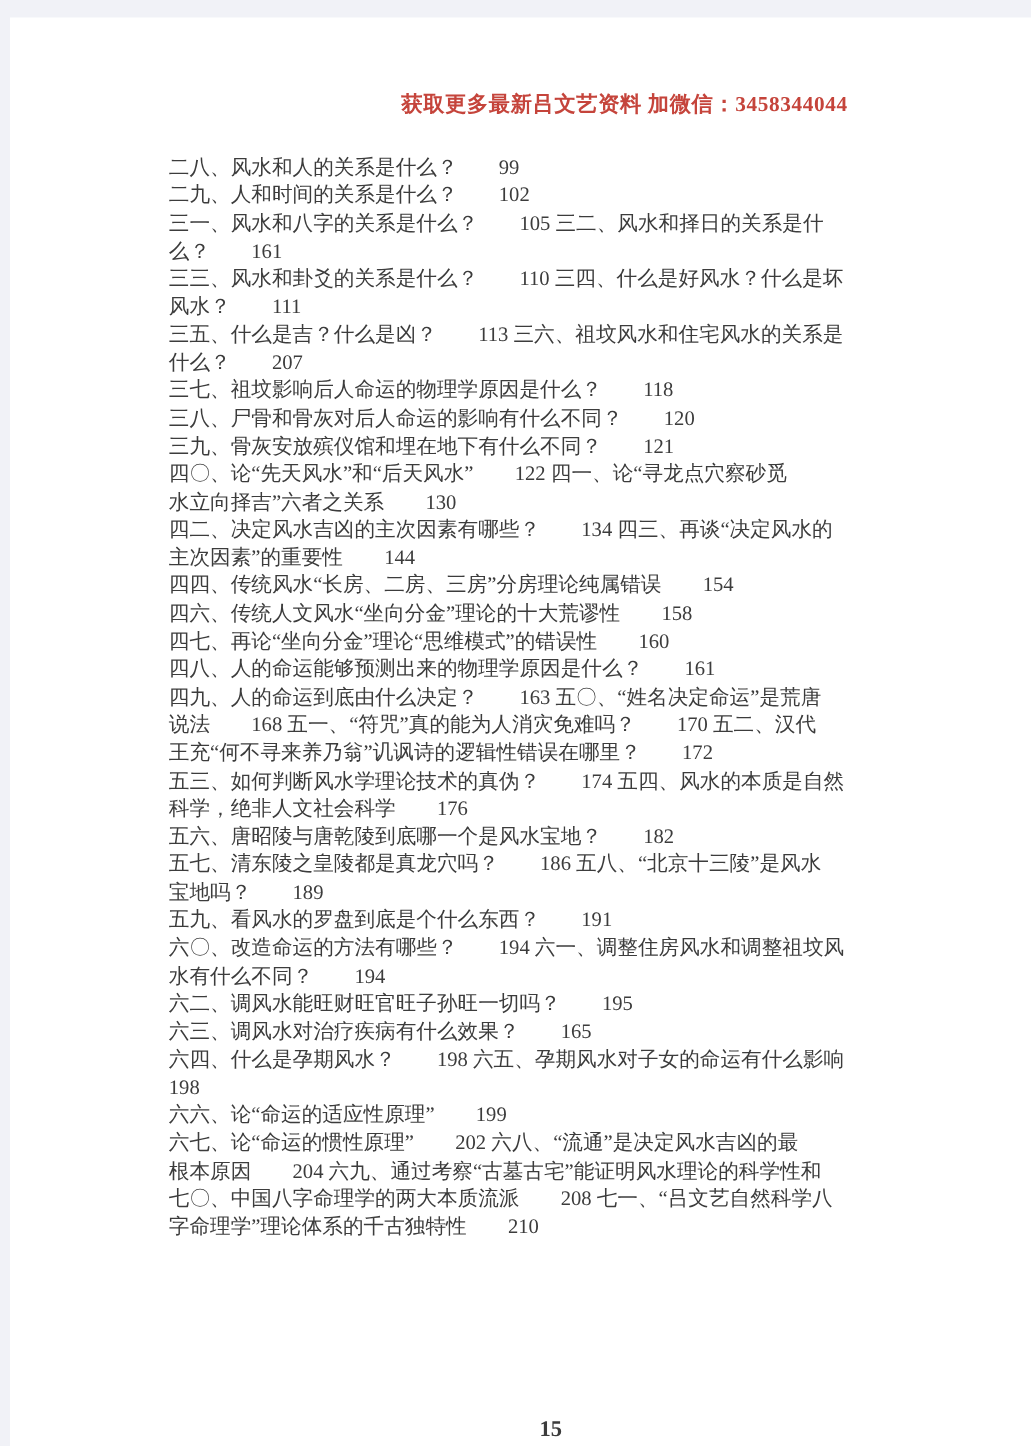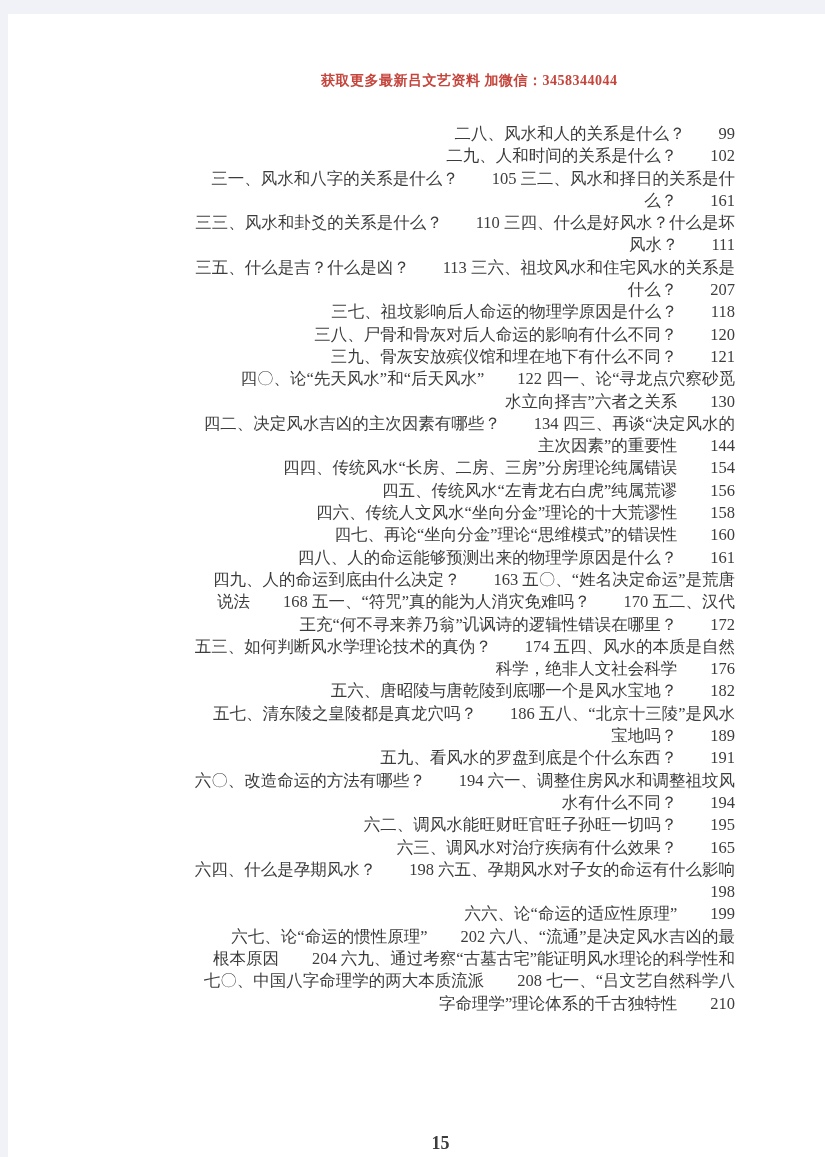--- a/index.html
+++ b/index.html
@@ -16,40 +16,39 @@
     left: 8px;
     top: 14px;
     width: 817px;
     height: 1143px;
     background: var(--page_bg, #ffffff);
   }
   .promo-header {
     position: absolute;
     top: 58px;
     left: 313px;
-    font-size: 14px;
+    font-size: 17px;
     font-weight: bold;
     color: var(--header_red, #c5443b);
     white-space: pre;
     letter-spacing: 0.5px;
   }
   .toc {
     position: absolute;
     left: 127px;
     top: 109px;
     width: 600px;
     color: var(--text, #3c3c3c);
     font-size: 16.5px;
     line-height: 22.3px;
   }
   .toc-line {
     white-space: pre;
     height: 22.3px;
     overflow: visible;
-    text-align: right;
   }
   .page-footer {
     position: absolute;
     top: 1119px;
     left: 0;
     width: 100%;
     padding-left: 48px;
     box-sizing: border-box;
     text-align: center;
     font-size: 18px;
@@ -75,21 +74,20 @@
       <div class="toc-line">三五、什么是吉？什么是凶？　　113 三六、祖坟风水和住宅风水的关系是</div>
       <div class="toc-line">什么？　　207</div>
       <div class="toc-line">三七、祖坟影响后人命运的物理学原因是什么？　　118</div>
       <div class="toc-line">三八、尸骨和骨灰对后人命运的影响有什么不同？　　120</div>
       <div class="toc-line">三九、骨灰安放殡仪馆和埋在地下有什么不同？　　121</div>
       <div class="toc-line">四〇、论“先天风水”和“后天风水”　　122 四一、论“寻龙点穴察砂觅</div>
       <div class="toc-line">水立向择吉”六者之关系　　130</div>
       <div class="toc-line">四二、决定风水吉凶的主次因素有哪些？　　134 四三、再谈“决定风水的</div>
       <div class="toc-line">主次因素”的重要性　　144</div>
       <div class="toc-line">四四、传统风水“长房、二房、三房”分房理论纯属错误　　154</div>
-      <div class="toc-line">四五、传统风水“左青龙右白虎”纯属荒谬　　156</div>
       <div class="toc-line">四六、传统人文风水“坐向分金”理论的十大荒谬性　　158</div>
       <div class="toc-line">四七、再论“坐向分金”理论“思维模式”的错误性　　160</div>
       <div class="toc-line">四八、人的命运能够预测出来的物理学原因是什么？　　161</div>
       <div class="toc-line">四九、人的命运到底由什么决定？　　163 五〇、“姓名决定命运”是荒唐</div>
       <div class="toc-line">说法　　168 五一、“符咒”真的能为人消灾免难吗？　　170 五二、汉代</div>
       <div class="toc-line">王充“何不寻来养乃翁”讥讽诗的逻辑性错误在哪里？　　172</div>
       <div class="toc-line">五三、如何判断风水学理论技术的真伪？　　174 五四、风水的本质是自然</div>
       <div class="toc-line">科学，绝非人文社会科学　　176</div>
       <div class="toc-line">五六、唐昭陵与唐乾陵到底哪一个是风水宝地？　　182</div>
       <div class="toc-line">五七、清东陵之皇陵都是真龙穴吗？　　186 五八、“北京十三陵”是风水</div>

